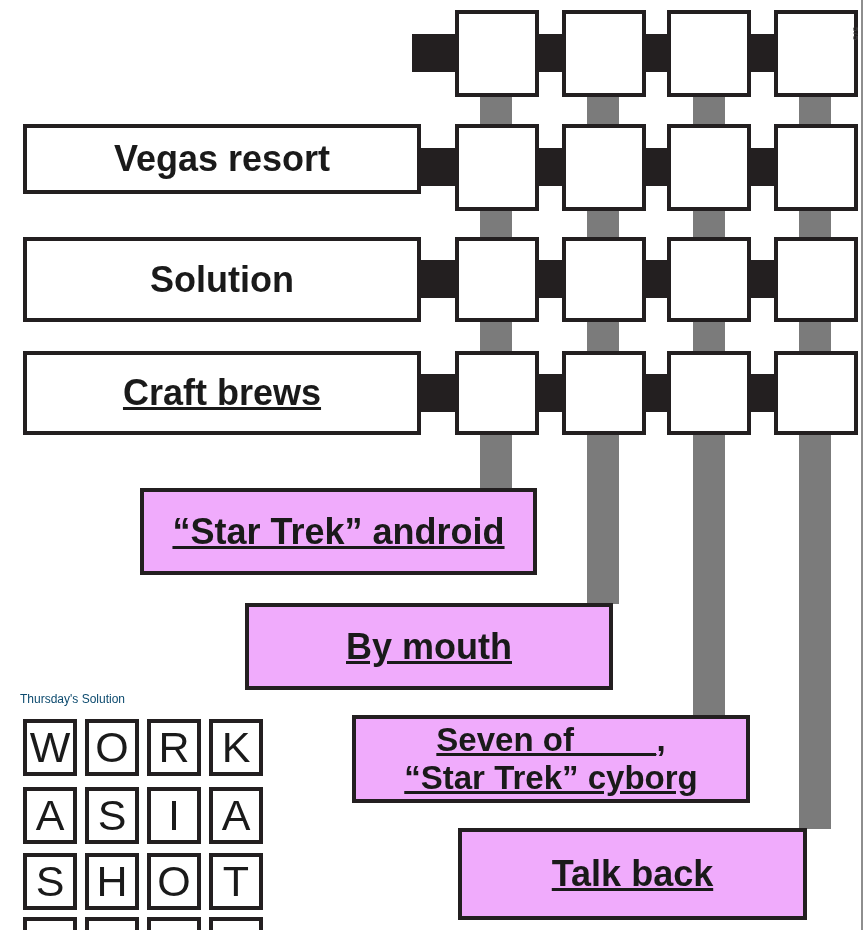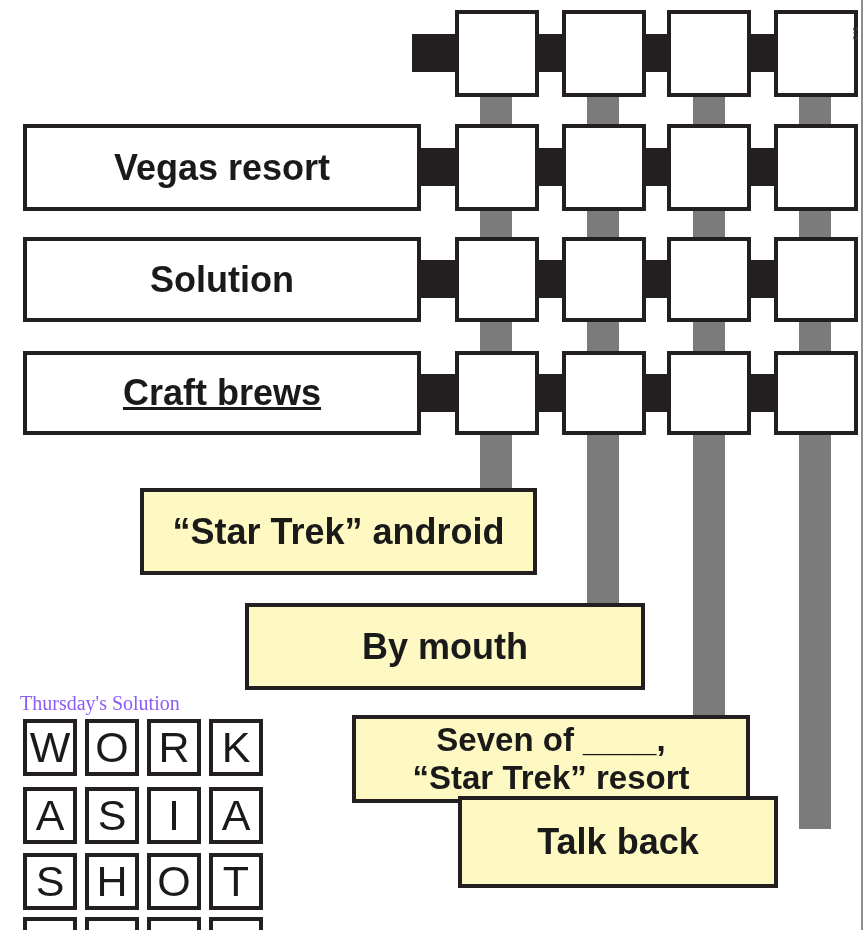--- a/index.html
+++ b/index.html
@@ -7,29 +7,29 @@
   .stage{
     position:relative;width:864px;height:930px;background:#ffffff;
     overflow:hidden;font-family:"Liberation Sans",sans-serif;color:#1a1a1a;
   }
   .clue{
     position:absolute;box-sizing:border-box;border:4px solid #231f20;
     display:flex;flex-direction:column;align-items:center;justify-content:center;
     text-align:center;font-weight:bold;z-index:2;line-height:1.15;
   }
   .clue-white{background:#ffffff;font-size:36px;}
-  .clue-gray{background:#fef9c3;font-size:36px;}
+  .clue-gray{background:#f0abfc;font-size:36px;text-decoration:underline;}
   .clue-gray.two-line{font-size:33px;}
   .cell{
     position:absolute;box-sizing:border-box;background:#ffffff;
     border:4px solid #231f20;z-index:2;
   }
   .hconn{position:absolute;background:#231f20;z-index:1;}
   .vbar{position:absolute;background:#7b7b7b;width:32px;z-index:1;}
-  .sol-label{position:absolute;font-size:20px;color:#8b5cf6;z-index:2;font-family:Liberation Serif, serif;}
+  .sol-label{position:absolute;font-size:12px;color:#0c4a6e;z-index:2;}
   .sol-cell{
     position:absolute;box-sizing:border-box;width:54px;height:57px;background:#ffffff;
     border:4px solid #231f20;display:flex;align-items:center;justify-content:center;
     font-size:43px;color:#1a1a1a;z-index:2;
   }
   .edge-line{position:absolute;left:861px;top:0;width:2px;height:930px;background:#8e8e8e;z-index:3;}
   .edge-text{
     position:absolute;left:851px;top:27px;writing-mode:vertical-rl;text-orientation:mixed;
     font-size:8px;color:#444;z-index:3;letter-spacing:1px;
   }
@@ -57,21 +57,21 @@
   <div class="hconn" style="left:412px;top:260px;width:50px;height:38px;"></div>
   <div class="hconn" style="left:530px;top:260px;width:40px;height:38px;"></div>
   <div class="hconn" style="left:635px;top:260px;width:40px;height:38px;"></div>
   <div class="hconn" style="left:740px;top:260px;width:42px;height:38px;"></div>
 
   <div class="hconn" style="left:412px;top:374px;width:50px;height:38px;"></div>
   <div class="hconn" style="left:530px;top:374px;width:40px;height:38px;"></div>
   <div class="hconn" style="left:635px;top:374px;width:40px;height:38px;"></div>
   <div class="hconn" style="left:740px;top:374px;width:42px;height:38px;"></div>
 
-  <div class="clue clue-white" style="left:23px;top:124px;width:398px;height:87px;">
+  <div class="clue clue-white" style="left:23px;top:124px;width:398px;height:70px;">
     <span>Vegas resort</span>
   </div>
   <div class="clue clue-white" style="left:23px;top:237px;width:398px;height:85px;">
     <span>Solution</span>
   </div>
   <div class="clue clue-white" style="left:23px;top:351px;width:398px;height:84px;text-decoration:underline;">
     <span>Craft brews</span>
   </div>
 
   <div class="cell" style="left:455px;top:10px;width:84px;height:87px;"></div>
@@ -90,28 +90,28 @@
   <div class="cell" style="left:774px;top:237px;width:84px;height:85px;"></div>
 
   <div class="cell" style="left:455px;top:351px;width:84px;height:84px;"></div>
   <div class="cell" style="left:562px;top:351px;width:84px;height:84px;"></div>
   <div class="cell" style="left:667px;top:351px;width:84px;height:84px;"></div>
   <div class="cell" style="left:774px;top:351px;width:84px;height:84px;"></div>
 
   <div class="clue clue-gray" style="left:140px;top:488px;width:397px;height:87px;">
     <span>“Star Trek” android</span>
   </div>
-  <div class="clue clue-gray" style="left:245px;top:603px;width:400px;height:87px;">
+  <div class="clue clue-gray" style="left:245px;top:603px;width:368px;height:87px;">
     <span>By mouth</span>
   </div>
   <div class="clue clue-gray two-line" style="left:352px;top:715px;width:398px;height:88px;">
     <span>Seven of ____,</span>
-    <span>“Star Trek” resort</span>
+    <span>“Star Trek” cyborg</span>
   </div>
-  <div class="clue clue-gray" style="left:458px;top:796px;width:320px;height:92px;">
+  <div class="clue clue-gray" style="left:458px;top:828px;width:349px;height:92px;">
     <span>Talk back</span>
   </div>
 
   <div class="sol-label" style="left:20px;top:692px;">Thursday's Solution</div>
 
   <div class="sol-cell" style="left:23px;top:719px;">
       <span>W</span>
     </div>
   <div class="sol-cell" style="left:85px;top:719px;">
       <span>O</span>

